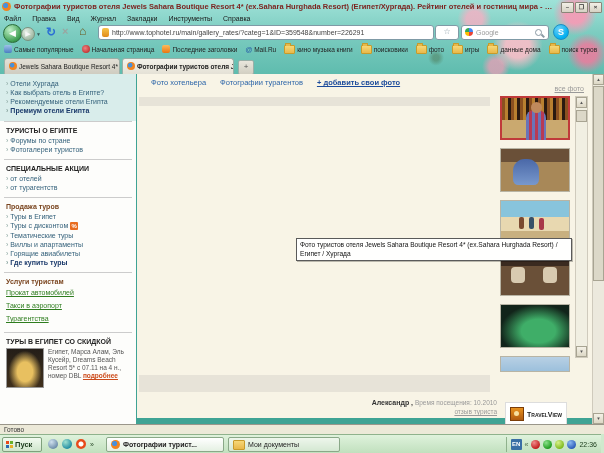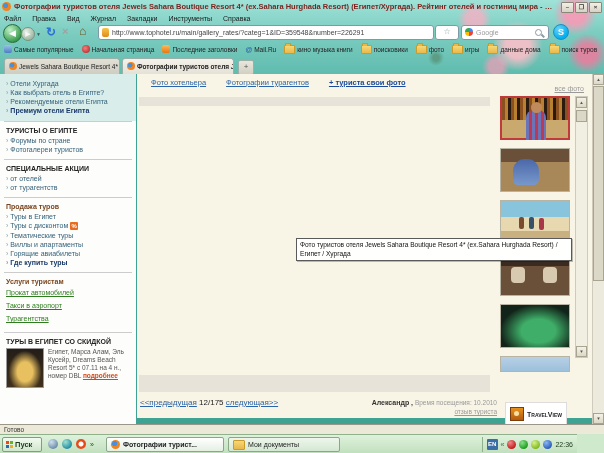--- a/index.html
+++ b/index.html
@@ -91,21 +91,21 @@
     line-height:8px;text-align:center;border-radius:1px;font-weight:bold;}
   .green-link{display:block;color:#2e7d1e;text-decoration:underline;margin:4px 0 6px 0;}
   .ad{display:flex;gap:4px;margin-top:3px;}
   .ad-thumb{width:36px;height:38px;flex:0 0 36px;border:1px solid #999;
     background:radial-gradient(ellipse at 50% 60%, #e8c060 0 30%, rgba(0,0,0,0) 65%),linear-gradient(#241e18,#40301c);}
   .ad-text{font-size:6.5px;color:#555;line-height:8px;}
   .ad-more{color:#cc4a1a;font-weight:bold;text-decoration:underline;}
   
   #main{position:absolute;left:137px;top:0;width:455px;height:344px;background:#f8f4e6;}
   .ctabs{position:absolute;left:14px;top:4px;display:flex;align-items:center;font-size:7.5px;white-space:nowrap;}
-  .ctab-link{color:#2b64a8;text-decoration:underline;margin-right:20px;}
+  .ctab-link{color:#2b64a8;margin-right:14px;}
   .ctab-active{background:#e9e5d8;color:#111;font-weight:bold;padding:4px 8px;margin-right:14px;}
   .ctab-add{color:#1b4a9b;font-weight:bold;text-decoration:underline;}
   .allphotos{position:absolute;right:8px;top:11px;font-size:7px;color:#999;text-decoration:underline;}
   .strip{position:absolute;left:2px;width:351px;background:#e7e3d8;}
   .strip.top{top:23px;height:9px;}
   .strip.bot{top:301px;height:17px;}
   
   #photo{position:absolute;left:2px;top:32px;width:351px;height:269px;background:#caa96f;overflow:hidden;}
   .bottles-top{position:absolute;left:0;top:0;width:351px;height:52px;
     background:repeating-linear-gradient(90deg,#1a1008 0 3px,#8a4a18 3px 8px,#c08428 8px 14px,#23150c 14px 17px,#7a2818 17px 23px,#284068 23px 29px,#1f6038 29px 33px,#b0702a 33px 41px,#2a1a10 41px 44px);}
@@ -171,21 +171,21 @@
   
   .vscroll{position:absolute;left:592px;top:0;width:12px;height:350px;background:#ece9dd;border-left:1px solid #cfcabc;box-sizing:border-box;}
   .vsbtn{position:absolute;left:0;width:11px;height:11px;background:linear-gradient(#f4f1e6,#ddd8c6);
     border:1px solid #a8a492;box-sizing:border-box;font-size:4.5px;text-align:center;line-height:9px;color:#555;}
   .vsthumb{position:absolute;left:0;top:12px;width:11px;height:195px;background:#dcd8c8;border:1px solid #a8a492;box-sizing:border-box;}
   
   #statusbar{position:absolute;left:0;top:424px;width:604px;height:10px;background:#ece9d8;border-top:1px solid #9a968a;
     font-size:6.5px;color:#333;line-height:10px;padding-left:4px;box-sizing:border-box;}
   
   #taskbar{position:absolute;left:0;top:434px;width:577px;height:19px;background:linear-gradient(#dff2dc,#bfdfbc);
-    border-top:1px solid #8fb28c;}
+    border-top:1px solid #8fb28c;padding-left:24px;}
   .startbtn{position:absolute;left:2px;top:2px;width:40px;height:15px;background:linear-gradient(#f2faf0,#cfe6cc);
     border:1px solid #7fa07c;border-radius:2px;display:flex;align-items:center;gap:2px;padding-left:3px;box-sizing:border-box;
     font-size:7.5px;font-weight:bold;color:#1a3a1a;}
   .winlogo{width:7px;height:7px;display:grid;grid-template-columns:3px 3px;grid-template-rows:3px 3px;gap:1px;}
   .winlogo i{display:block;}
   .ql{position:absolute;left:48px;top:4px;display:flex;gap:4px;align-items:center;}
   .ql-ic{width:10px;height:10px;border-radius:50%;}
   .q1{background:radial-gradient(circle at 35% 30%,#cfe0ee,#6a8aa8 75%);}
   .q2{background:radial-gradient(circle at 35% 30%,#9fe0d0,#1e8aa0 75%);}
   .q3{background:radial-gradient(circle at 50% 50%,#fff 0 2px,#e84a1a 3px 5px,#b02808 5px);}
@@ -354,21 +354,21 @@
           <div class="ad-thumb"></div>
           <div class="ad-text"><span>Египет, Марса Алам, Эль Кусейр, Dreams Beach Resort 5* с 07.11 на 4 н., номер DBL </span><span class="ad-more">подробнее</span></div>
         </div>
       </div>
     </div>
 
     <div id="main">
       <div class="ctabs">
         <span class="ctab-link">Фото хотельера</span>
         <span class="ctab-link">Фотографии турагентов</span>
-        <span class="ctab-add">+ туриста свои фото</span>
+        <span class="ctab-add">+ добавить свои фото</span>
       </div>
       <span class="allphotos">все фото</span>
 
       <div class="strip top"></div>
 
 
       <div class="tooltip">
         <div>Фото туристов отеля Jewels Sahara Boutique Resort 4* (ex.Sahara Hurghada Resort) /</div>
         <div>Египет / Хургада</div>
       </div>
@@ -381,25 +381,20 @@
       <div class="thumb t4"></div>
       <div class="thumb t5"></div>
       <div class="thumb t6"></div>
 
       <div class="tscroll">
         <div class="tsbtn" style="top:0;">▲</div>
         <div class="tsthumb"></div>
         <div class="tsbtn" style="bottom:0;">▼</div>
       </div>
 
-      <div class="pager">
-        <a>&lt;&lt;предыдущая</a>
-        <span>12/175</span>
-        <a>следующая&gt;&gt;</a>
-      </div>
 
       <div class="author">
         <span class="nm">Александр ,</span>
         <span>Время посещения: 10.2010</span><br>
         <span class="rev">отзыв туриста</span>
       </div>
     </div>
 
     <div class="tview">
       <span class="tv-ic"></span>

